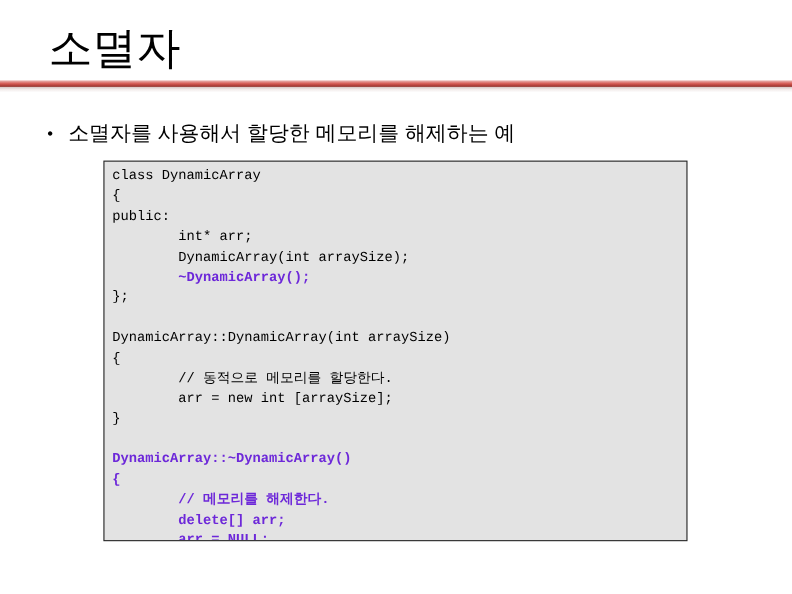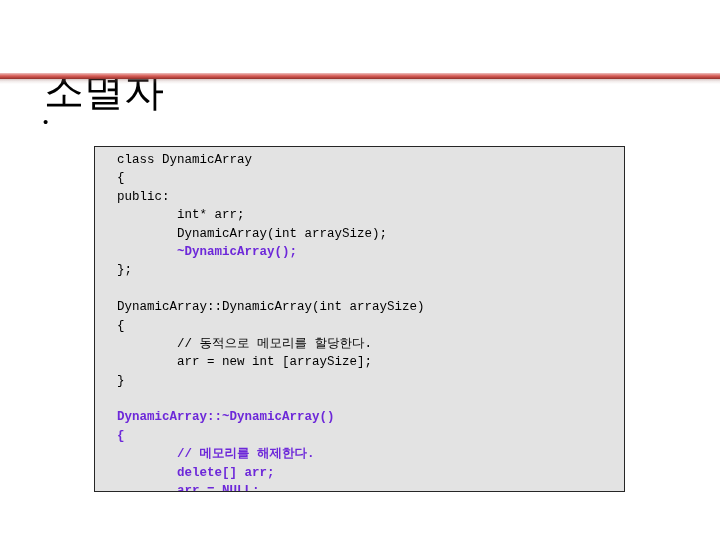--- a/index.html
+++ b/index.html
@@ -27,21 +27,20 @@
   #slide-title {
     position: absolute;
     left: 44px;
     top: 20px;
     font-size: 40px;
     line-height: 48px;
     color: #000000;
     font-weight: normal;
     letter-spacing: 0px;
     white-space: nowrap;
-    margin-top: 47px;
   }
 
   
   #title-rule {
     position: absolute;
     left: 0;
     top: 73px;
     width: 720px;
     height: 6px;
     background: linear-gradient(to bottom,
@@ -109,21 +108,20 @@
     right: 0;
     font-family: "Liberation Mono", "DejaVu Sans Mono", monospace;
     font-size: 12.5px;
     line-height: 18.4px;
     color: #000000;
     white-space: pre;
   }
   .code-line {
     height: 18.4px;
     white-space: pre;
-    margin-left: 15px;
   }
   .code-line.red {
     color: #6d28d9;
     font-weight: bold;
   }
   .code-line.blank {
     height: 18.4px;
   }
 </style>
 </head>
@@ -131,19 +129,20 @@
 
 <div id="slide">
 
   <div id="slide-title">소멸자</div>
 
   <div id="title-rule"></div>
   <div id="title-rule-shadow"></div>
 
   <div id="bullet-row">
     <span id="bullet-marker">•</span>
+    <span id="bullet-text">소멸자를 사용해서 할당한 메모리를 해제하는 예</span>
   </div>
 
   <div id="code-box">
     <div id="code-lines"><div class="code-line">class DynamicArray</div><div class="code-line">{</div><div class="code-line">public:</div><div class="code-line">        int* arr;</div><div class="code-line">        DynamicArray(int arraySize);</div><div class="code-line red">        ~DynamicArray();</div><div class="code-line">};</div><div class="code-line blank">&nbsp;</div><div class="code-line">DynamicArray::DynamicArray(int arraySize)</div><div class="code-line">{</div><div class="code-line">        // 동적으로 메모리를 할당한다.</div><div class="code-line">        arr = new int [arraySize];</div><div class="code-line">}</div><div class="code-line blank">&nbsp;</div><div class="code-line red">DynamicArray::~DynamicArray()</div><div class="code-line red">{</div><div class="code-line red">        // 메모리를 해제한다.</div><div class="code-line red">        delete[] arr;</div><div class="code-line red">        arr = NULL;</div></div>
   </div>
 
 </div>
 
 </body></html>

